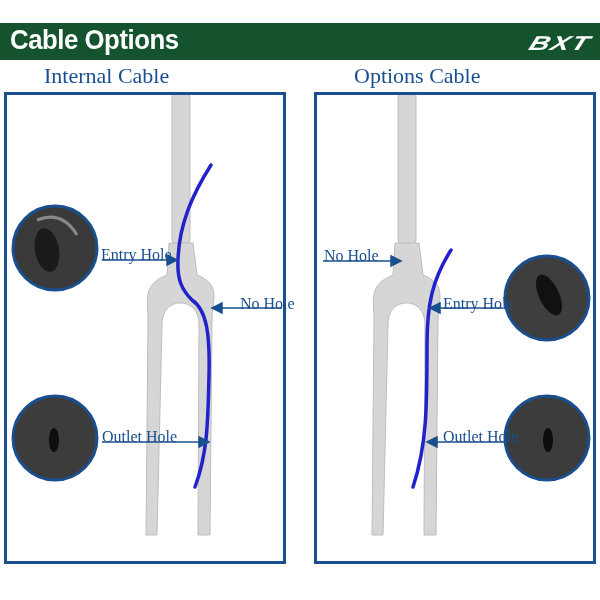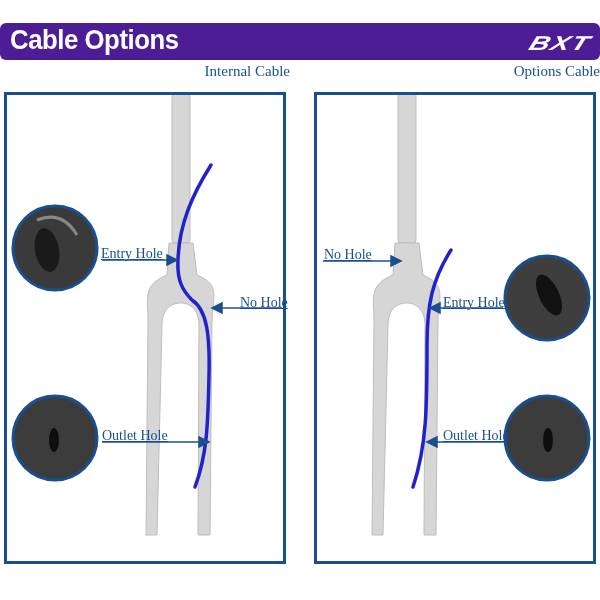--- a/index.html
+++ b/index.html
@@ -1,23 +1,23 @@
 <!DOCTYPE html>
 <html><head>
 <meta charset="utf-8">
 <style>
   html, body { margin: 0; padding: 0; }
   body { width: 600px; height: 600px; background: #ffffff; position: relative; overflow: hidden; font-family: "Liberation Serif", serif; }
-  .header { position: absolute; left: 0; top: 23px; width: 600px; height: 37px; background: #4c1d95; border-radius: 6px; }
+  .header { position: absolute; left: 0; top: 23px; width: 600px; height: 37px; background: #14532d; }
   .header-title { position: absolute; left: 10px; top: 1px; color: #fff; font-family: "Liberation Sans", sans-serif; font-weight: bold; font-size: 28px; letter-spacing: -0.5px; transform: scaleX(0.92); transform-origin: left; }
   .logo { position: absolute; right: 10px; top: 9px; color: #fff; font-family: "Liberation Sans", sans-serif; font-weight: bold; font-style: italic; font-size: 20px; letter-spacing: 1px; transform: skewX(-20deg) scaleX(1.4); transform-origin: right; }
-  .panel-title { position: absolute; top: 63px; color: #1a4f8f; font-size: 15px; text-align: right; width: 290px; }
+  .panel-title { position: absolute; top: 63px; color: #1a4f8f; font-size: 22px; text-align: left; width: 290px; padding-left: 44px; }
   .panel { position: absolute; top: 92px; width: 276px; height: 466px; border: 3px solid #1a4f8f; background: #fff; }
   .panel svg { position: absolute; left: 0; top: 0; }
-  .label { position: absolute; font-size: 14px; color: #1a4f8f; text-decoration: underline; white-space: nowrap; text-align: center; }
+  .label { position: absolute; font-size: 16px; color: #1a4f8f; white-space: nowrap; text-align: center; }
 </style>
 </head>
 <body>
 
 <div class="header">
   <div class="header-title">Cable Options</div>
   <div class="logo">BXT</div>
 </div>
 
 <div class="panel-title" style="left:0;">Internal Cable</div>

